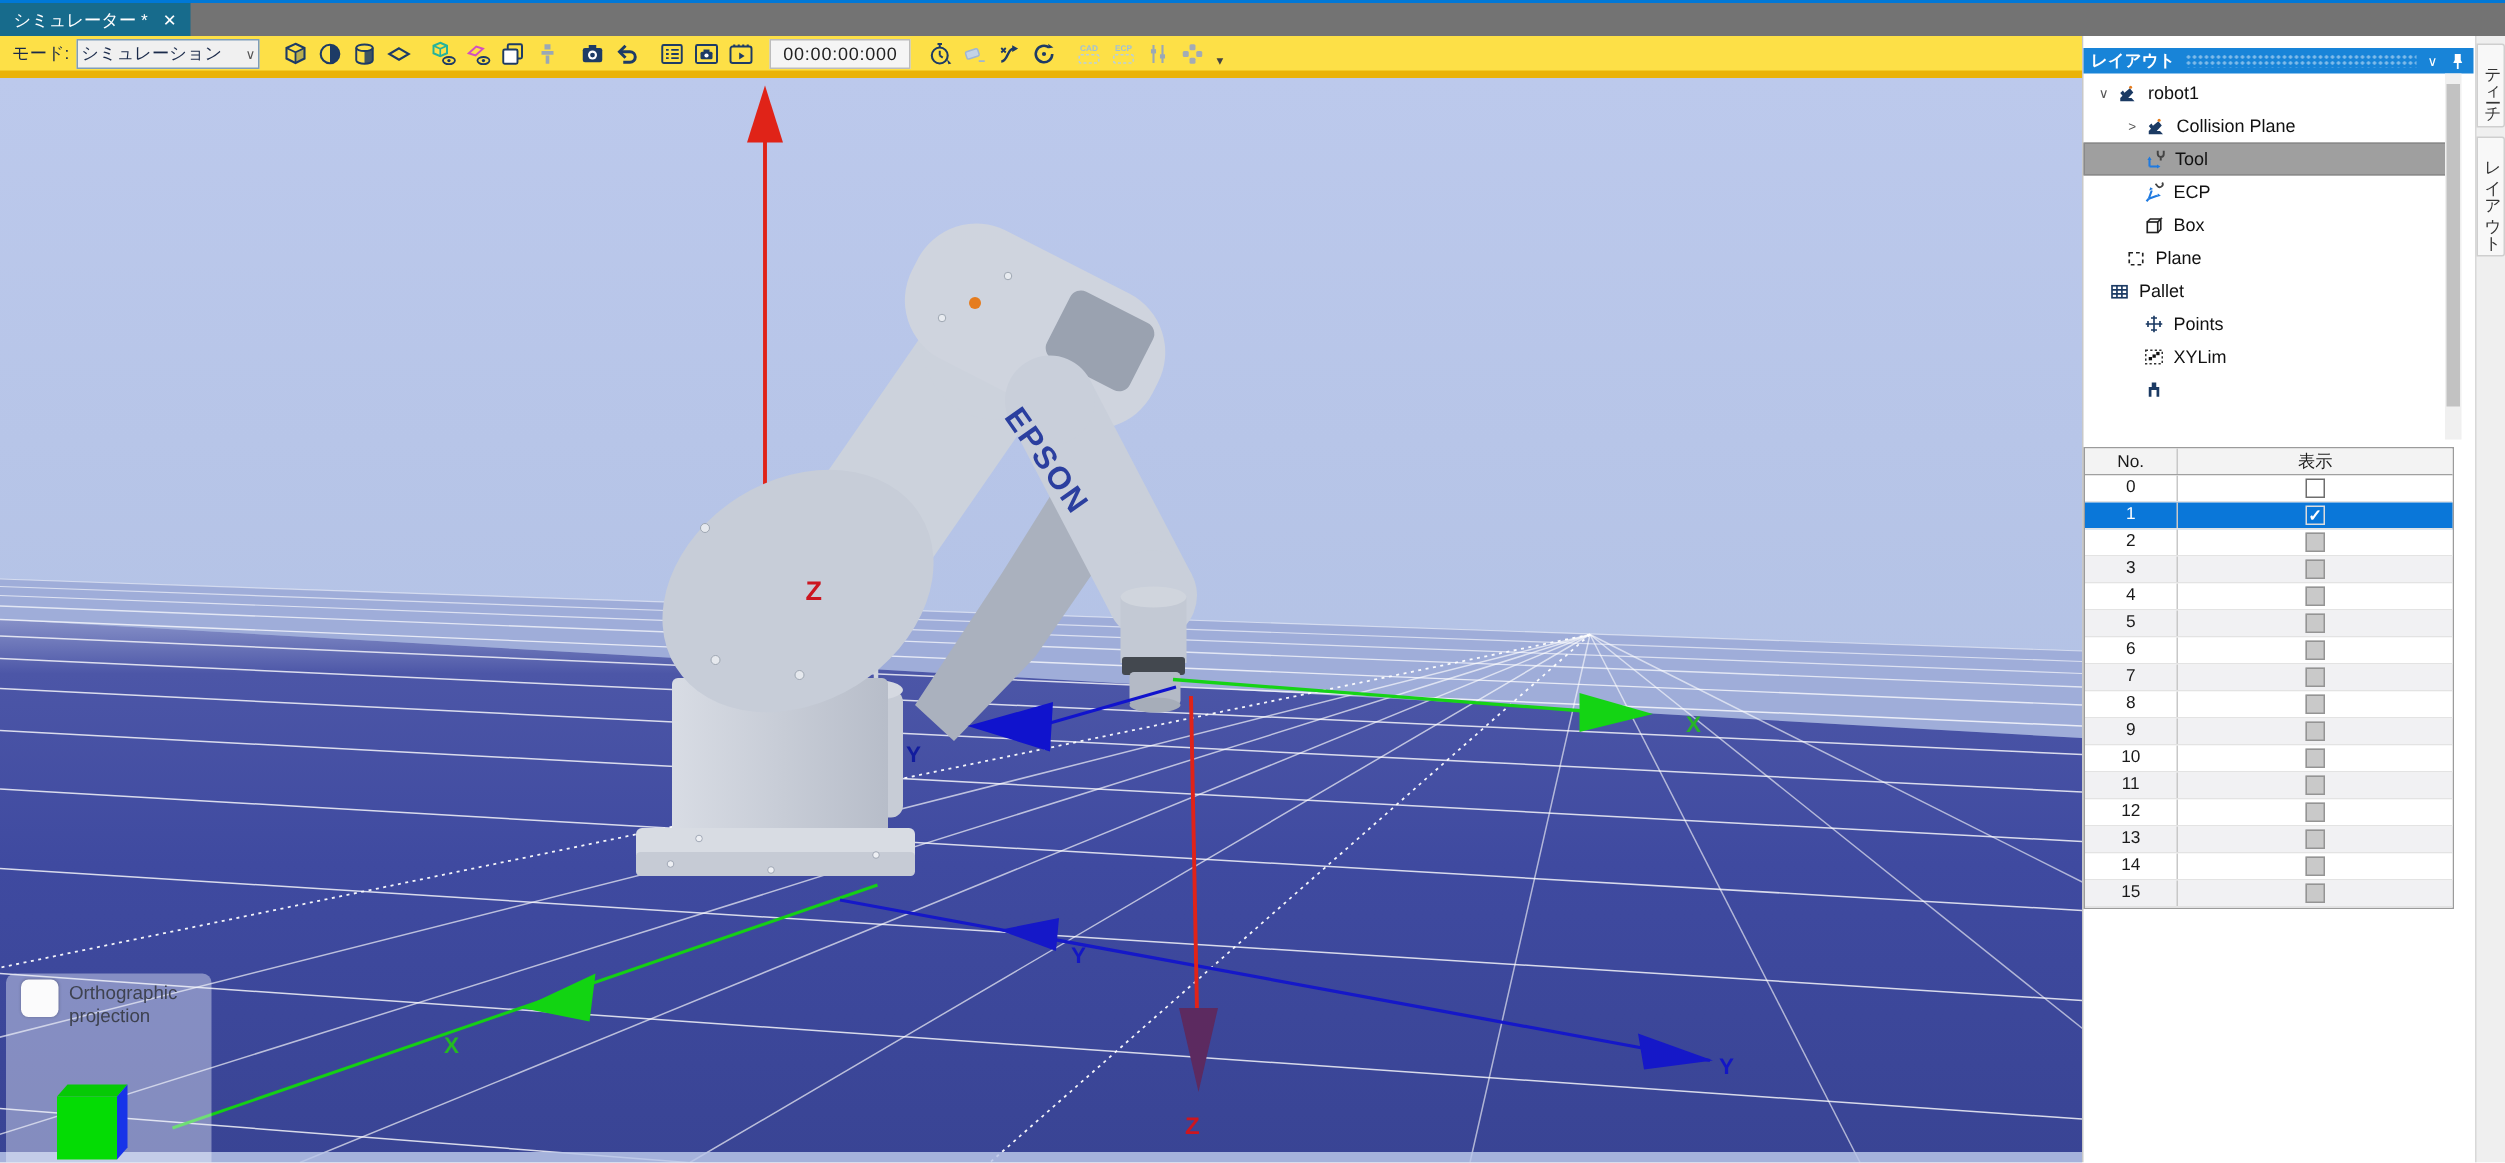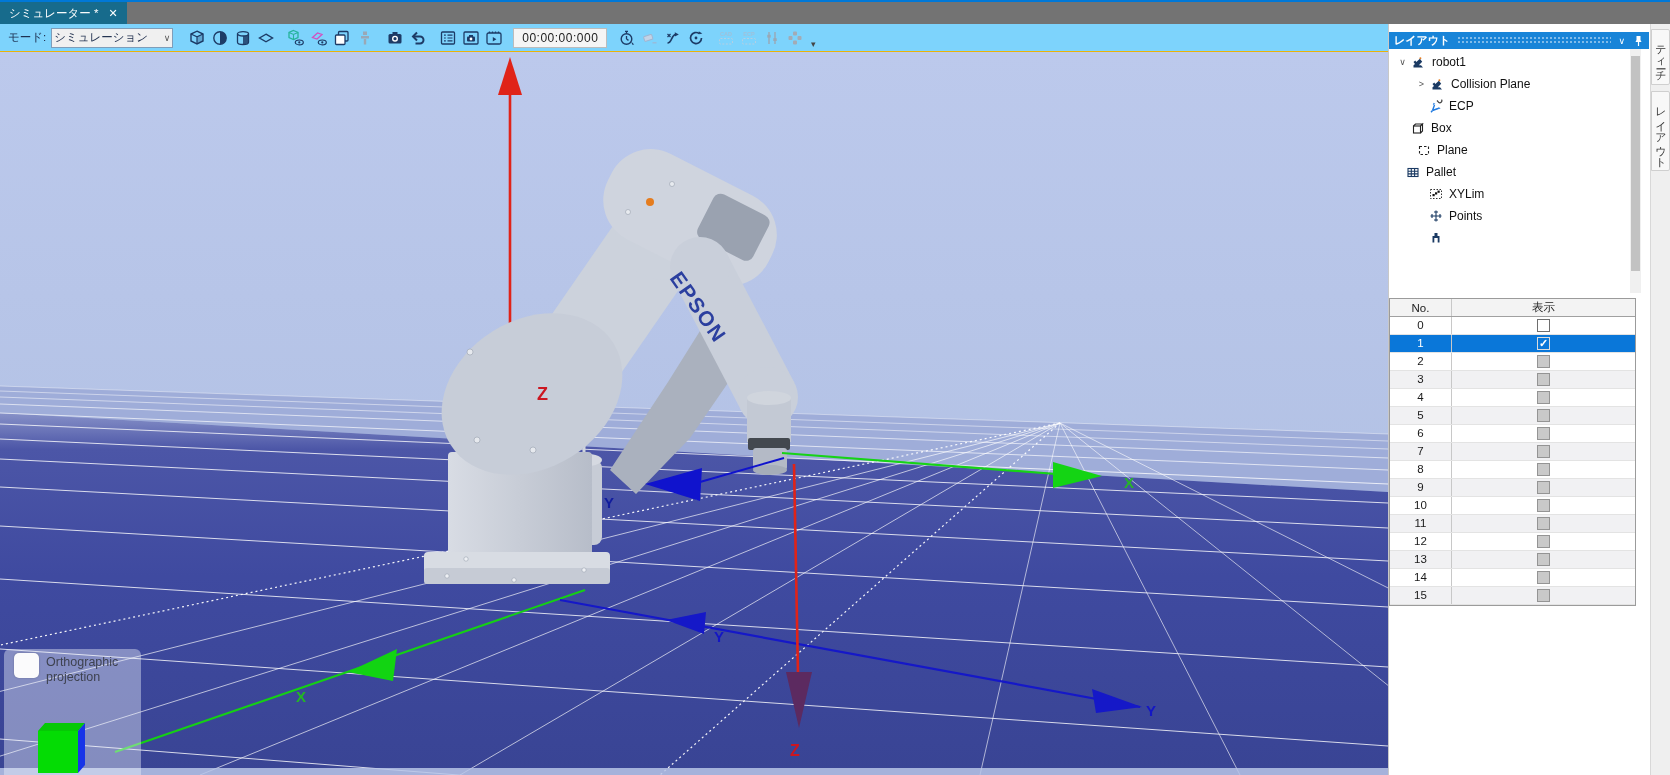--- a/index.html
+++ b/index.html
@@ -3,21 +3,21 @@
 <meta charset="utf-8">
 <style>
   * { margin:0; padding:0; box-sizing:border-box; }
   html,body { width:1670px; height:775px; overflow:hidden; font-family:"Liberation Sans",sans-serif; background:#fff; }
   .topline { height:2px; background:#0078d7; }
   .tabbar { height:22px; background:#737373; display:flex; align-items:stretch; }
   .doc-tab { background:#176b8c; color:#fff; display:flex; align-items:center; gap:10px; padding:0 9px; font-size:11.5px; }
   .doc-tab .close { font-size:11px; cursor:pointer; }
   .content { display:flex; height:751px; }
   .left { width:1388px; display:flex; flex-direction:column; }
-  .toolbar { height:28px; background:#7dd3fc; border-bottom:1px solid #eab308; display:flex; align-items:center; padding-left:8px; }
+  .toolbar { height:28px; background:#fde047; border-bottom:5px solid #eab308; display:flex; align-items:center; padding-left:8px; }
   .mode-label { font-size:11.5px; color:#1a2a4a; margin-right:5px; }
   .mode-select { width:122px; height:20px; background:#f0f0f0; border:1px solid #7f9db9; display:flex; align-items:center; font-size:11.5px; color:#1a2a4a; padding:0 2px; justify-content:space-between; margin-right:12px; }
   .mode-select .chev { font-size:9px; color:#555; }
   .tbtn { width:23px; height:24px; border:none; background:transparent; display:flex; align-items:center; justify-content:center; padding:0; }
   .tbtn.gap { margin-left:7px; }
   .timerbox { height:20px; background:#f5f5f5; border:1px solid #bcbcbc; font-size:12px; color:#222; display:flex; align-items:center; padding:0 8px; margin:0 8px; letter-spacing:.5px; }
   .overflow { font-size:9px; color:#444; width:14px; text-align:center; align-self:flex-end; padding-bottom:2px; }
   .viewport { position:relative; width:1388px; height:723px; }
   .viewport svg.scene { position:absolute; left:0; top:0; }
   .ortho-panel { position:absolute; left:4px; top:565px; width:137px; height:155px; background:rgba(235,240,250,.42); border-radius:6px;margin-top:32px; }
@@ -381,34 +381,46 @@
       <div class="trow" style="padding-left:25px">
         <span class="exp">&gt;</span>
         <span class="ticon">
             <svg width="14" height="14" viewBox="0 0 14 14">
               <path d="M1.5 12.5h9.5l-2-2.2H6.8l3.4-3.6-2.3-2.9-3.6 3.1-1-1.5-1.8 1.6 1.5 1.9-1.5 1.4z" fill="#1b3a63"></path>
               <circle cx="8.4" cy="3.2" r="1" fill="#e57c1e"></circle>
             </svg>
           </span>
         <span class="tlabel">Collision Plane</span>
       </div>
+      <div class="trow sel" style="padding-left:23px">
+        <span class="exp"></span>
+        <span class="ticon">
+            <svg width="14" height="14" viewBox="0 0 14 14">
+              <path d="M8.5 1.5v2.2a2 2 0 0 0 4 0V1.5M10.5 5.7V8" stroke="#444" fill="none" stroke-width="1.3"></path>
+              <path d="M3 12V6.8M3 12h5.5" stroke="#1f7ae0" fill="none" stroke-width="1.4"></path>
+              <path d="M1.6 7.6L3 5.4l1.4 2.2z" fill="#1f7ae0"></path>
+              <path d="M8 10.6l2.3 1.4L8 13.4z" fill="#1f7ae0"></path>
+            </svg>
+          </span>
+        <span class="tlabel">Tool</span>
+      </div>
       <div class="trow" style="padding-left:23px">
         <span class="exp"></span>
         <span class="ticon">
             <svg width="14" height="14" viewBox="0 0 14 14">
               <path d="M8 1.5l1.5 1.7a2 2 0 0 0 3-2.6" stroke="#444" fill="none" stroke-width="1.2"></path>
               <path d="M3.5 11.5l2-5.5M3.5 11.5l5.5-2" stroke="#1f7ae0" fill="none" stroke-width="1.4"></path>
               <path d="M4.6 3.8L6.4 5l-2.6 1z" fill="#1f7ae0"></path>
               <path d="M9.6 8l2 1.5-2.8.8z" fill="#1f7ae0"></path>
               <path d="M2 13.2l1.5-1.7" stroke="#1f7ae0" stroke-width="1.4"></path>
             </svg>
           </span>
         <span class="tlabel">ECP</span>
       </div>
-      <div class="trow" style="padding-left:5px">
+      <div class="trow" style="padding-left:23px">
         <span class="exp"></span>
         <span class="ticon">
             <svg width="14" height="14" viewBox="0 0 14 14" fill="none" stroke="#222" stroke-width="1.1">
               <rect x="2.5" y="5" width="7" height="7"></rect>
               <path d="M2.5 5l2-2h7l-2 2M9.5 5l2-2v7l-2 2"></path>
             </svg>
           </span>
         <span class="tlabel">Box</span>
       </div>
       <div class="trow" style="padding-left:11px">
@@ -422,45 +434,45 @@
       </div>
       <div class="trow" style="">
         <span class="exp"></span>
         <span class="ticon">
             <svg width="14" height="14" viewBox="0 0 14 14" fill="none" stroke="#1b3a63" stroke-width="1.1">
               <rect x="2" y="3.5" width="10" height="8"></rect>
               <path d="M2 6.2h10M2 8.9h10M5.3 3.5v8M8.6 3.5v8"></path>
             </svg>
           </span>
         <span class="tlabel">Pallet</span>
+      </div>
+      <div class="trow" style="padding-left:23px">
+        <span class="exp"></span>
+        <span class="ticon">
+            <svg width="14" height="14" viewBox="0 0 14 14" stroke="#1b3a63" stroke-width="1.1">
+              <path d="M7 1.5v11M1.5 7h11M5 3h4M5 11h4M3 5v4M11 5v4" fill="none"></path>
+            </svg>
+          </span>
+        <span class="tlabel">Points</span>
       </div>
       <div class="trow" style="padding-left:23px">
         <span class="exp"></span>
         <span class="ticon">
             <svg width="14" height="14" viewBox="0 0 14 14">
               <rect x="1.5" y="2.5" width="11" height="9" fill="none" stroke="#333" stroke-width="1" stroke-dasharray="1.5 1.5"></rect>
               <rect x="3.5" y="7" width="2.2" height="2.2" fill="#111"></rect>
               <rect x="6" y="5.3" width="2.2" height="2.2" fill="#111"></rect>
               <rect x="8.5" y="3.6" width="2.2" height="2.2" fill="#111"></rect>
             </svg>
           </span>
         <span class="tlabel">XYLim</span>
       </div>
       <div class="trow" style="padding-left:23px">
         <span class="exp"></span>
         <span class="ticon">
-            <svg width="14" height="14" viewBox="0 0 14 14" stroke="#1b3a63" stroke-width="1.1">
-              <path d="M7 1.5v11M1.5 7h11M5 3h4M5 11h4M3 5v4M11 5v4" fill="none"></path>
-            </svg>
-          </span>
-        <span class="tlabel">Points</span>
-      </div>
-      <div class="trow" style="padding-left:23px">
-        <span class="exp"></span>
-        <span class="ticon">
             <svg width="14" height="14" viewBox="0 0 14 14" fill="#1b3a63">
               <rect x="5.5" y="2" width="3" height="3"></rect>
               <rect x="3.5" y="5" width="7" height="2"></rect>
               <rect x="3.5" y="7" width="1.8" height="4.5"></rect>
               <rect x="8.7" y="7" width="1.8" height="4.5"></rect>
             </svg>
           </span>
         <span class="tlabel"></span>
       </div>
       <div class="scrolltrack">

